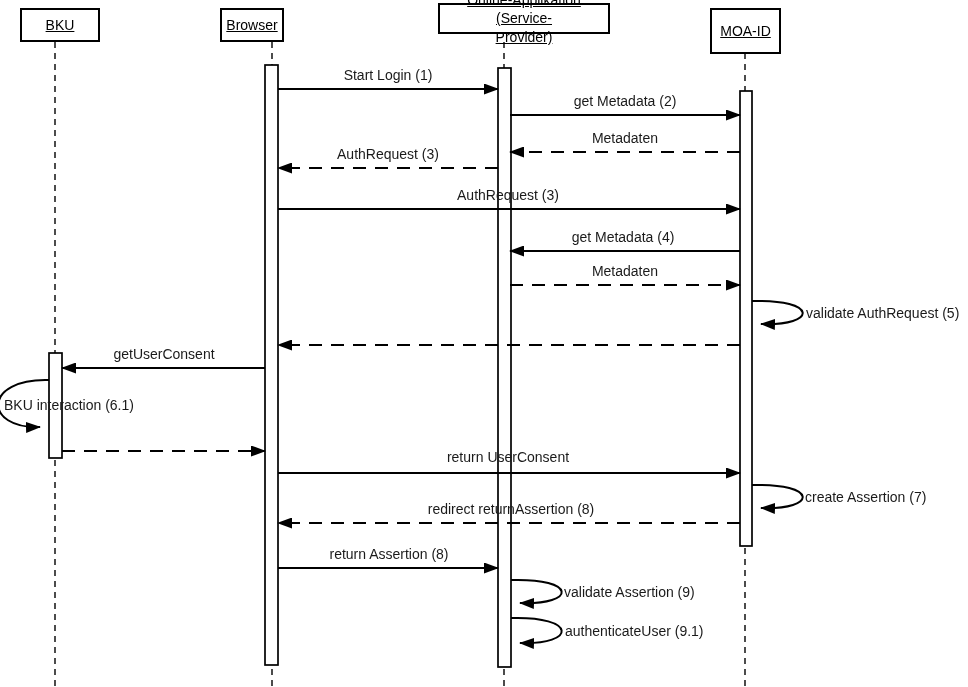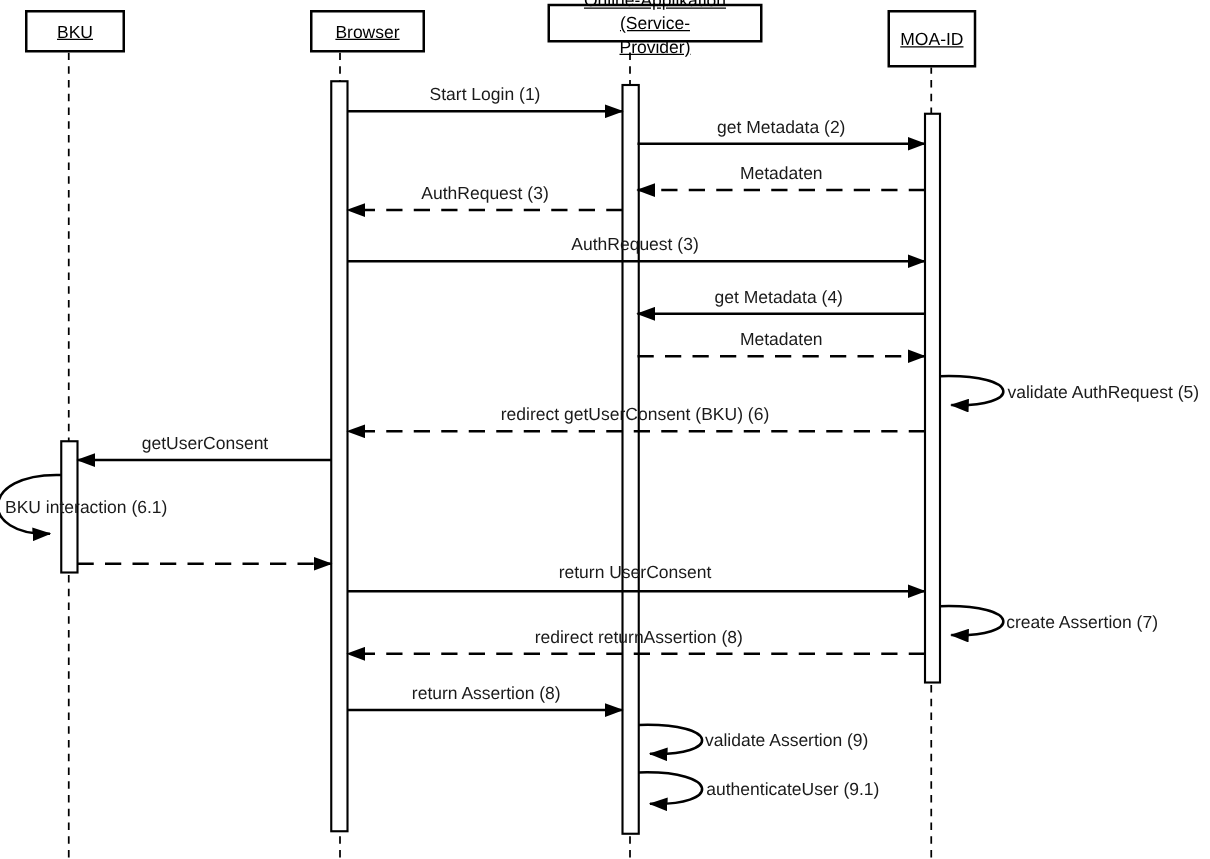--- a/index.html
+++ b/index.html
@@ -76,34 +76,33 @@
       <path d="M 511 580 C 577 578, 577 605, 520 603" class="msg solid" marker-end="url(#arrow)"></path>
       <path d="M 511 618 C 577 616, 577 645, 520 643" class="msg solid" marker-end="url(#arrow)"></path>
     </svg>
 <div class="mlabel" style="left: 388px; top: 83px;">Start Login (1)</div>
     <div class="mlabel" style="left: 625px; top: 109px;">get Metadata (2)</div>
     <div class="mlabel" style="left: 625px; top: 146px;">Metadaten</div>
     <div class="mlabel" style="left: 388px; top: 162px;">AuthRequest (3)</div>
     <div class="mlabel" style="left: 508px; top: 203px;">AuthRequest (3)</div>
     <div class="mlabel" style="left: 623px; top: 245px;">get Metadata (4)</div>
     <div class="mlabel" style="left: 625px; top: 279px;">Metadaten</div>
-    <div class="mlabel" style="left: 508px; top: 339px;">redirect getUserConsent (BKU) (6)</div>
     <div class="mlabel" style="left: 164px; top: 362px;">getUserConsent</div>
     <div class="mlabel" style="left: 508px; top: 465px; text-align: right;">return UserConsent</div>
     <div class="mlabel" style="left: 511px; top: 517px;">redirect returnAssertion (8)</div>
     <div class="mlabel" style="left: 389px; top: 562px;">return Assertion (8)</div>
     <div class="slabel" style="left: 806px; top: 313px; text-align: center;">validate AuthRequest (5)</div>
     <div class="slabel" style="left: 4px; top: 405px;">BKU interaction (6.1)</div>
     <div class="slabel" style="left: 805px; top: 497px;">create Assertion (7)</div>
     <div class="slabel" style="left: 564px; top: 592px;">validate Assertion (9)</div>
     <div class="slabel" style="left: 565px; top: 631px;">authenticateUser (9.1)</div>
     <div class="actor" style="left: 20px; top: 8px; width: 80px; height: 34px;">
       <span>BKU</span>
     </div>
-    <div class="actor" style="left: 248px; top: 8px; width: 92px; height: 34px;">
+    <div class="actor" style="left: 220px; top: 8px; width: 64px; height: 34px;">
       <span>Browser</span>
     </div>
     <div class="actor" style="left: 418px; top: 3px; width: 172px; height: 31px; margin-left: 20px;">
       <span>Online-Applikation (Service-
 Provider)</span>
     </div>
     <div class="actor" style="left: 710px; top: 8px; width: 71px; height: 46px;">
       <span>MOA-ID</span>
     </div>
   </div>

